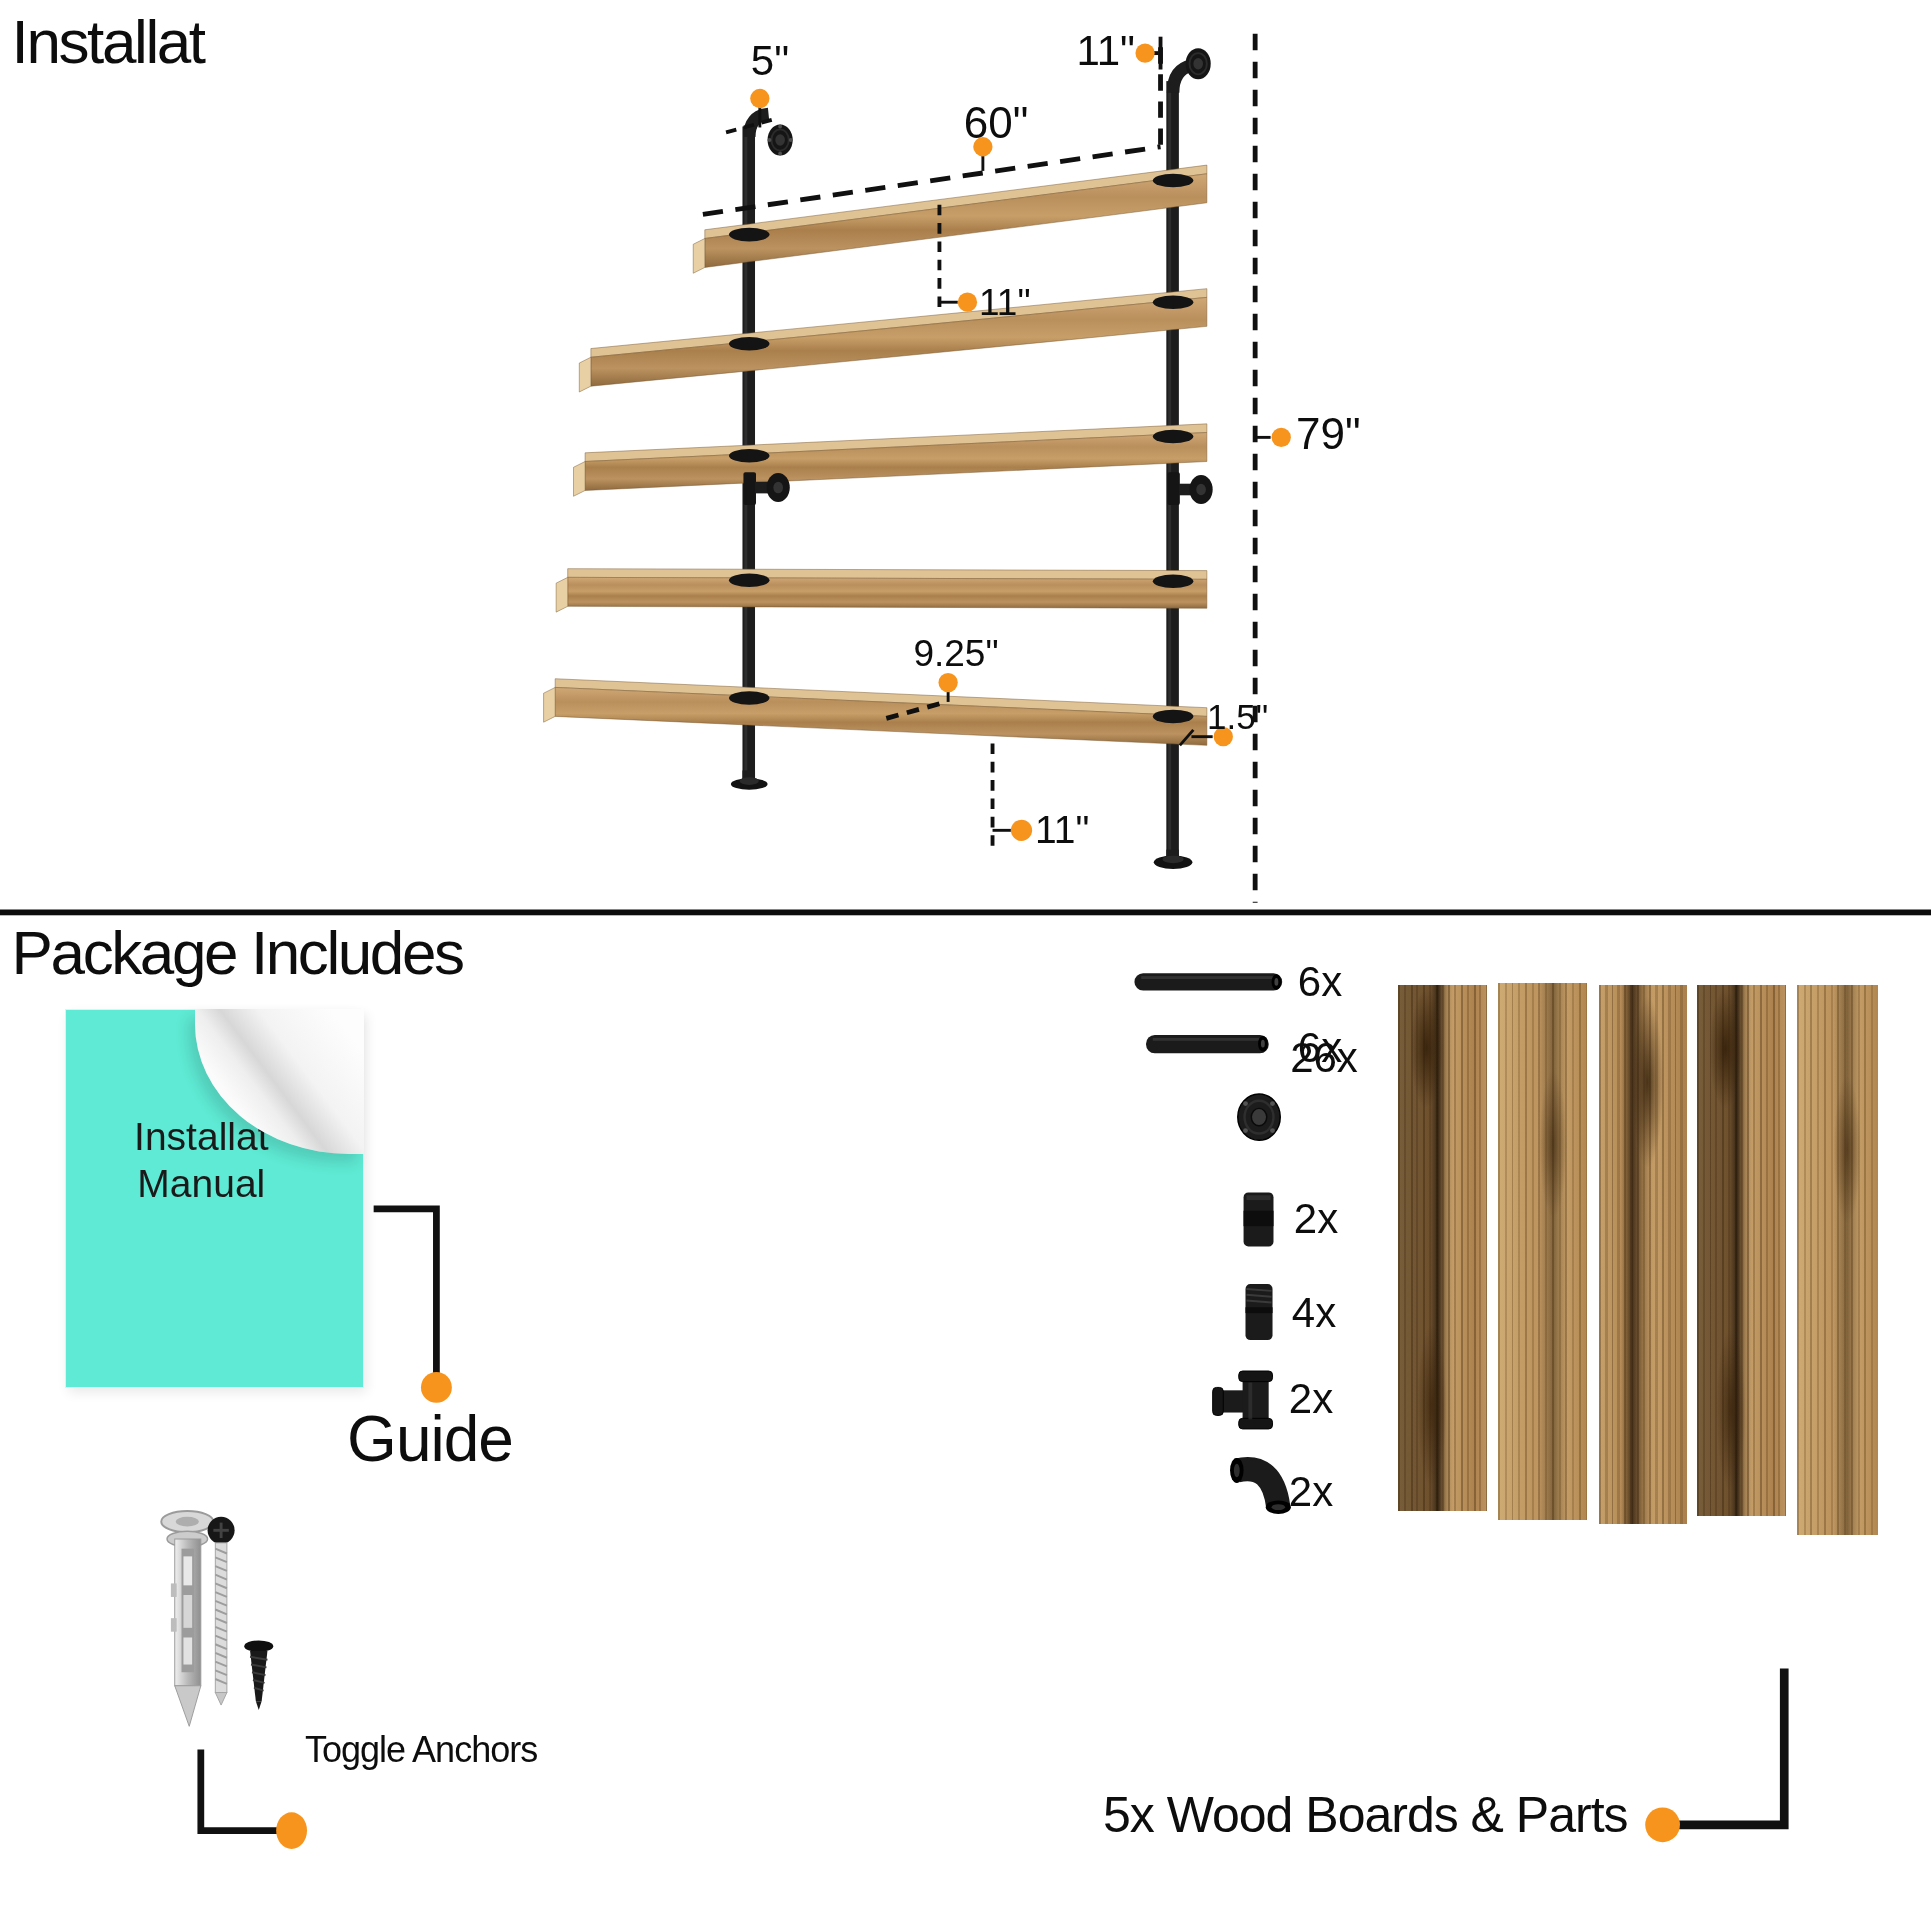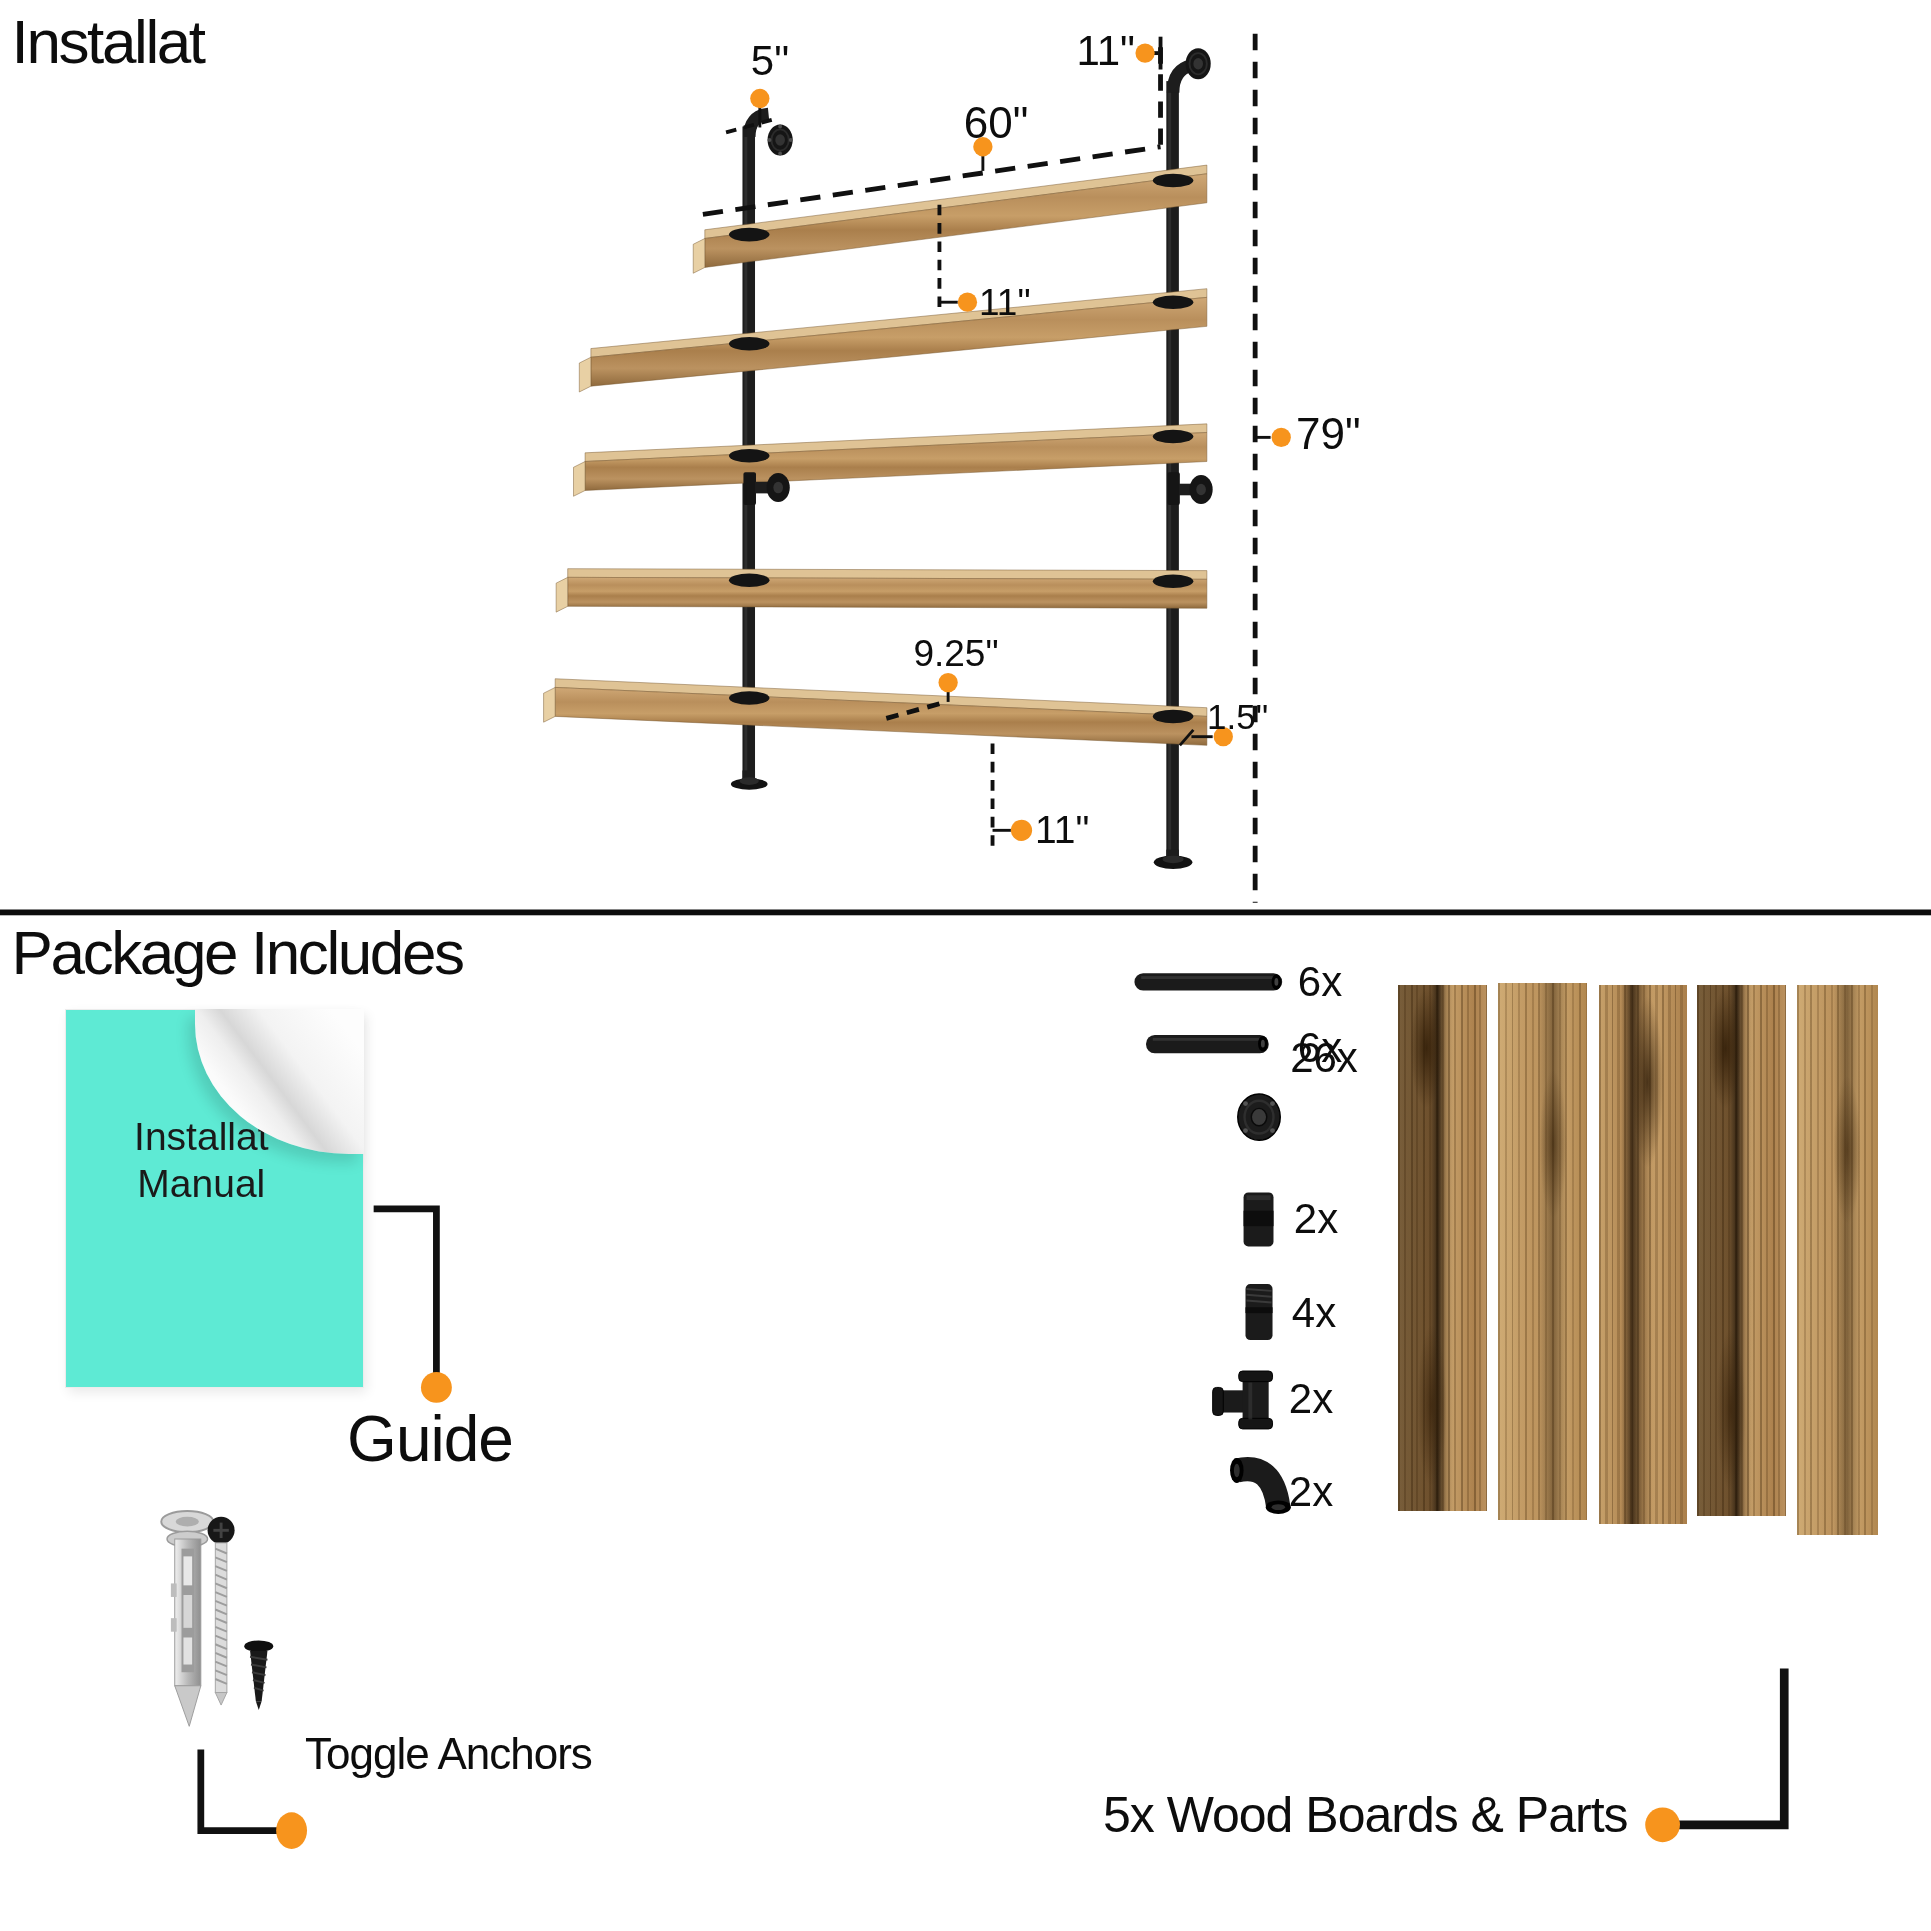--- a/index.html
+++ b/index.html
@@ -287,21 +287,21 @@
 
   <div class="manual">
     <div class="manual-text">
       <div>Installat</div>
       <div>Manual</div>
     </div>
     <div class="curl"></div>
   </div>
   <div class="t cx" style="left:430px;top:1402px;font-size:64px;letter-spacing:-1px;">Guide</div>
 
-  <div class="t" style="left:305px;top:1729px;font-size:44px;letter-spacing:-1px;">Toggle Anchors</div>
+  <div class="t" style="left:305px;top:1729px;font-size:36px;letter-spacing:-1px;">Toggle Anchors</div>
 
   <div class="t cc" style="left:1320px;top:982px;font-size:42px;">6x</div>
   <div class="t cc" style="left:1320px;top:1048px;font-size:42px;">6x</div>
   <div class="t cc" style="left:1324px;top:1058px;font-size:42px;">26x</div>
   <div class="t cc" style="left:1316px;top:1219px;font-size:42px;">2x</div>
   <div class="t cc" style="left:1314px;top:1313px;font-size:42px;">4x</div>
   <div class="t cc" style="left:1311px;top:1399px;font-size:42px;">2x</div>
   <div class="t cc" style="left:1311px;top:1492px;font-size:42px;">2x</div>
 
   <div class="board wA" style="left:1398px;height:526px;"></div>

